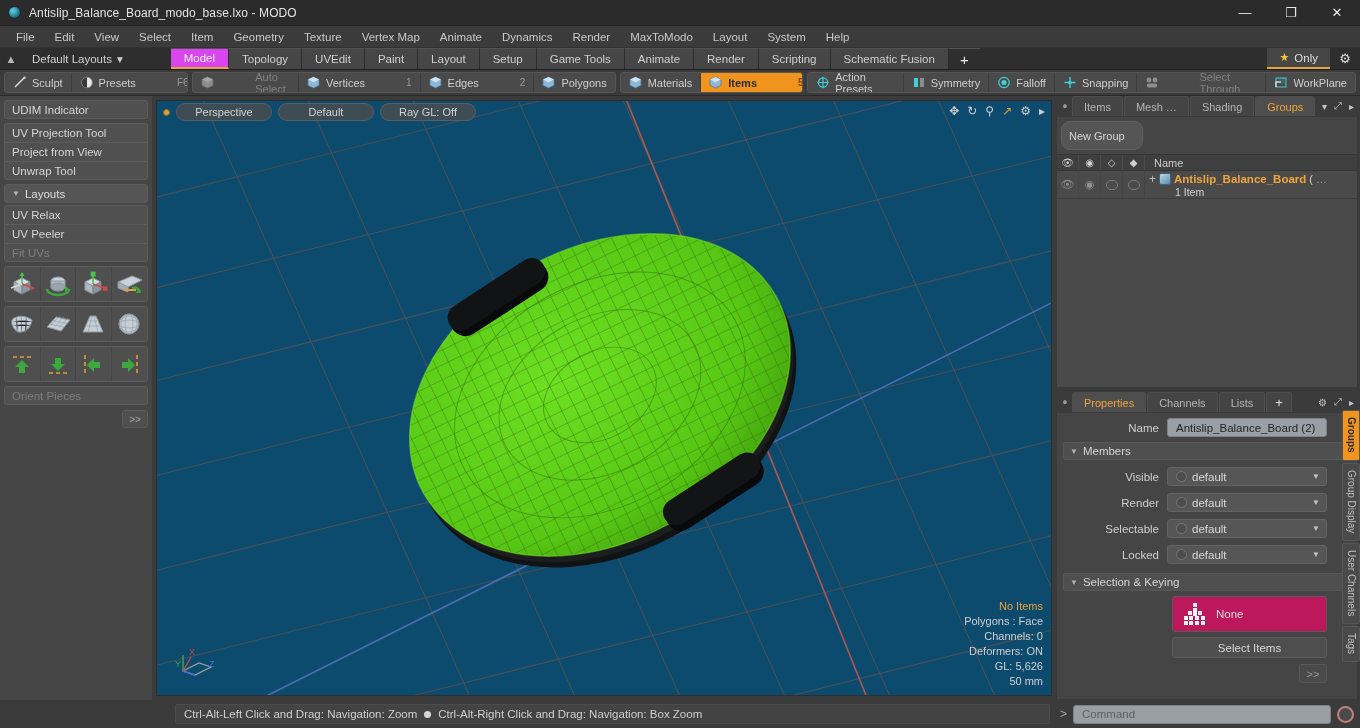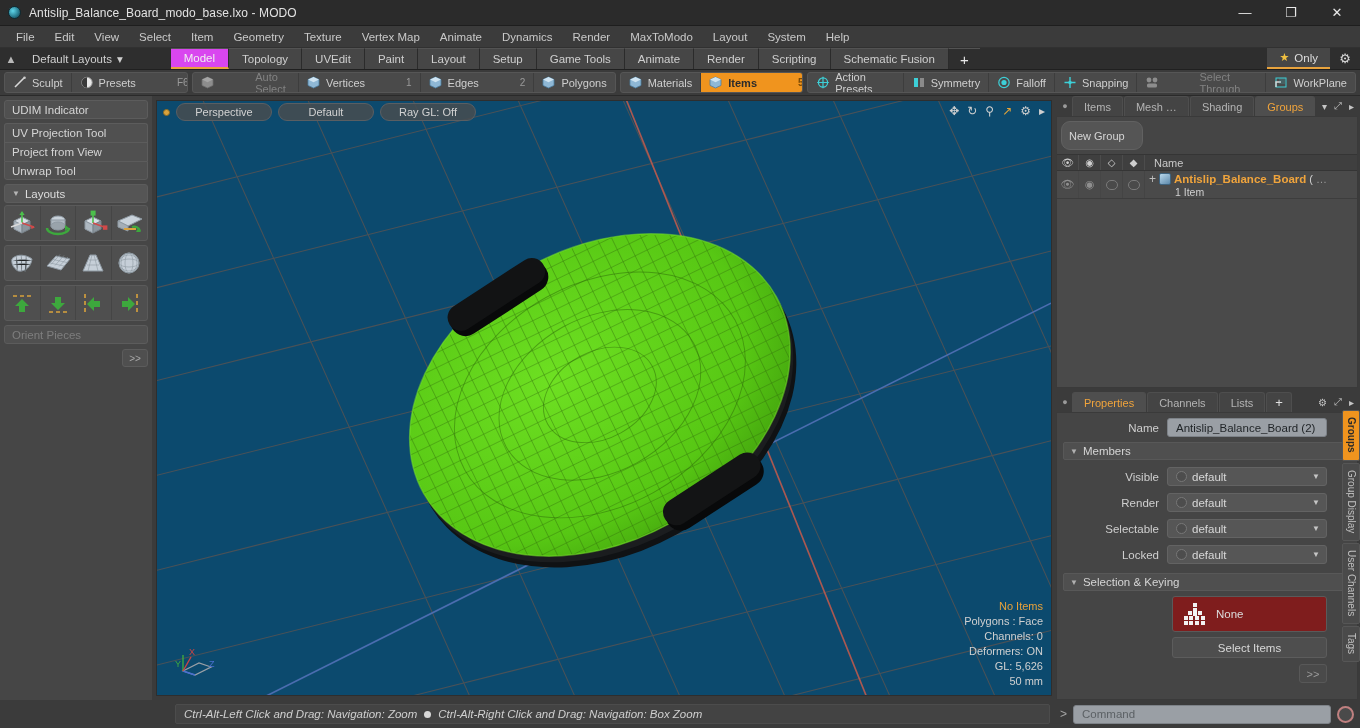--- a/index.html
+++ b/index.html
@@ -199,21 +199,21 @@
   }
   .prop-section .arr { font-size: 8px; margin-right: 5px; color: #b0b0b0; }
   .prop-combo {
     flex: 1; height: 19px; background: #565656; border: 1px solid #636363; border-radius: 3px;
     display: flex; align-items: center; padding: 0 6px 0 8px; font-size: 11.5px; color: #d8d8d8;
     position: relative;
   }
   .radio-dot { width: 11px; height: 11px; border-radius: 50%; border: 1px solid #777; background: #4d4d4d; margin-right: 5px; flex: none; }
   .combo-arrow { margin-left: auto; font-size: 8px; color: #c5c5c5; }
   #none-widget {
-    margin-left: 115px; margin-right: 30px; height: 36px; background: #7f1d1d;
+    margin-left: 115px; margin-right: 30px; height: 36px; background: #be185d;
     border: 1px solid #5a5a5a; border-radius: 3px; display: flex; align-items: center; gap: 8px; padding-left: 9px;
   }
   #select-items-btn {
     margin-left: 115px; margin-right: 30px; height: 21px; background: #4e4e4e;
     border: 1px solid #5c5c5c; border-radius: 3px; display: flex; align-items: center;
     justify-content: center; font-size: 11.5px; color: #d8d8d8; margin-top: 5px;
   }
   #dblarrow-btn {
     width: 28px; height: 19px; background: #4a4a4a; border: 1px solid #585858; border-radius: 3px;
     display: flex; align-items: center; justify-content: center; color: #9b9b9b; font-size: 11px;
@@ -229,21 +229,21 @@
   #cmd-prompt { color: #a5a5a5; font-size: 12px; }
   #cmd-input {
     flex: 1; height: 19px; background: #9a9fa5; border: 1px solid #7d8288; border-radius: 3px;
     display: flex; align-items: center; padding-left: 8px; font-size: 11.5px; color: #5c6165;
   }
   #cmd-rec { width: 17px; height: 17px; border-radius: 50%; border: 2px solid #c08080; background: #4a4a4a; }
 
   
   #statusbar {
     position: absolute; left: 0; bottom: 0; width: 1054px; height: 28px;
-    display: flex; align-items: center; background: #3b3b3b; font-style: italic;
+    display: flex; align-items: center; background: #3b3b3b;
   }
   #status-left { width: 175px; height: 100%; }
   #status-text {
     flex: 1; height: 20px; margin-right: 4px; background: #434343; border: 1px solid #4c4c4c;
     border-radius: 2px; display: flex; align-items: center; padding-left: 8px; gap: 7px;
     font-size: 11.5px; color: #cfcfcf;
   }
   #status-dot { width: 7px; height: 7px; border-radius: 50%; background: #d8d8d8; display: inline-block; }
 </style>
 </head>
@@ -432,20 +432,25 @@
           <div class="lp-item">UDIM Indicator</div>
         </div>
         <div class="lp-group">
           <div class="lp-item">UV Projection Tool</div>
           <div class="lp-item">Project from View</div>
           <div class="lp-item">Unwrap Tool</div>
         </div>
         <div class="lp-item hdr">
           <span class="arr">▼</span>
           <span>Layouts</span>
+        </div>
+        <div class="lp-group">
+          <div class="lp-item">UV Relax</div>
+          <div class="lp-item">UV Peeler</div>
+          <div class="lp-item dim">Fit UVs</div>
         </div>
         <div class="icon-row">
           <div class="icon-cell">
             <svg width="30" height="28" viewBox="0 0 30 28">
               <path d="M7 12 L15 8 L23 12 L15 16 Z" fill="#d7dee5" stroke="#8f9aa3"></path>
               <path d="M7 12 L7 20 L15 24 L15 16 Z" fill="#aeb8c1" stroke="#8f9aa3"></path>
               <path d="M23 12 L23 20 L15 24 L15 16 Z" fill="#8b959d" stroke="#78828a"></path>
               <line x1="15" y1="14" x2="15" y2="3" stroke="#4cc04c" stroke-width="1.6"></line>
               <path d="M15 2 l-2.6 4 h5.2 z" fill="#4cc04c"></path>
               <line x1="15" y1="14" x2="27" y2="18" stroke="#d04a4a" stroke-width="1.6"></line>

